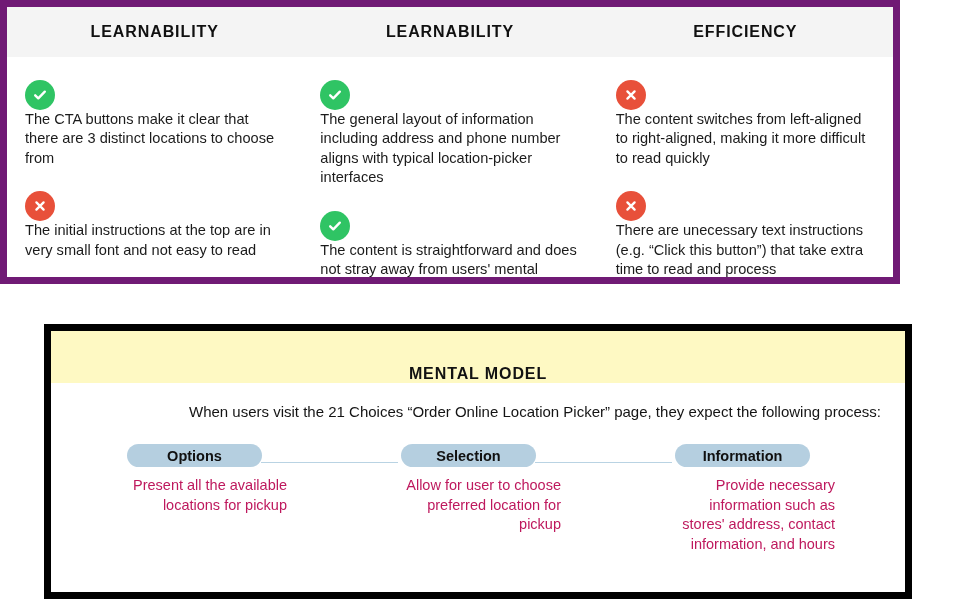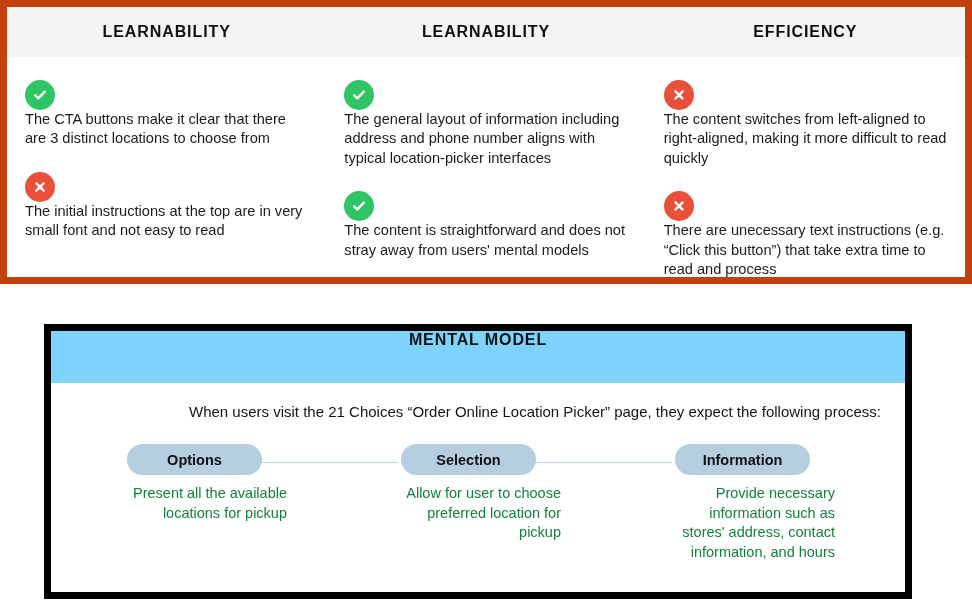--- a/index.html
+++ b/index.html
@@ -13,26 +13,26 @@
     font-family: "Liberation Sans", sans-serif;
     position: relative;
     overflow: hidden;
   }
 
   
   .cards-row {
     position: absolute;
     left: 0;
     top: 0;
-    width: 972px;
+    width: 900px;
     height: 284px;
     display: flex;
     flex-direction: row;
     background: #000000;
-    border: 7px solid #c2410c;
+    border: 7px solid #701a75;
     box-sizing: border-box;
     gap: 0;
   }
   .card {
     flex: 1 1 0;
     background: #ffffff;
     display: flex;
     flex-direction: column;
     min-width: 0;
     overflow: hidden;
@@ -93,25 +93,25 @@
     width: 868px;
     height: 275px;
     background: #ffffff;
     border: 7px solid #000000;
     box-sizing: border-box;
     display: flex;
     flex-direction: column;
     overflow: hidden;
   }
   .mm-header {
-    background: #7dd3fc;
+    background: #fef9c3;
     height: 52px;
     flex: 0 0 auto;
     display: flex;
-    align-items: flex-start;
+    align-items: flex-end;
     justify-content: center;
   }
   .mm-header-title {
     font-size: 16px;
     font-weight: bold;
     letter-spacing: 0.9px;
     color: #121212;
   }
   .mm-body {
     flex: 1 1 auto;
@@ -142,38 +142,38 @@
   .connector.c1 { left: 186px; width: 137px; }
   .connector.c2 { left: 460px; width: 137px; }
   .step {
     width: 274px;
     flex: 0 0 274px;
     position: relative;
     z-index: 2;
   }
   .step-pill {
     width: 135px;
-    height: 31px;
+    height: 23px;
     border-radius: 16px;
     background: #b5cfe0;
     display: flex;
     align-items: center;
     justify-content: center;
     box-sizing: border-box;
   }
   .step-pill-label {
     font-size: 14.5px;
     font-weight: bold;
     color: #101010;
   }
   .step-desc {
     margin-top: 9px;
     font-size: 14.5px;
     line-height: 1.35;
-    color: #15803d;
+    color: #be185d;
     width: 160px;
   }
 </style>
 </head>
 <body>
 
 <div class="cards-row">
 
   <div class="card">
     <div class="card-header">

